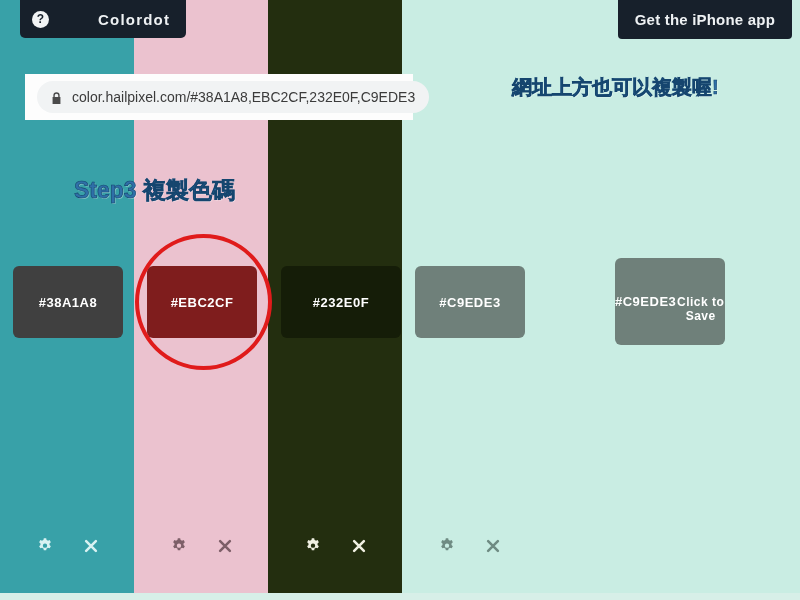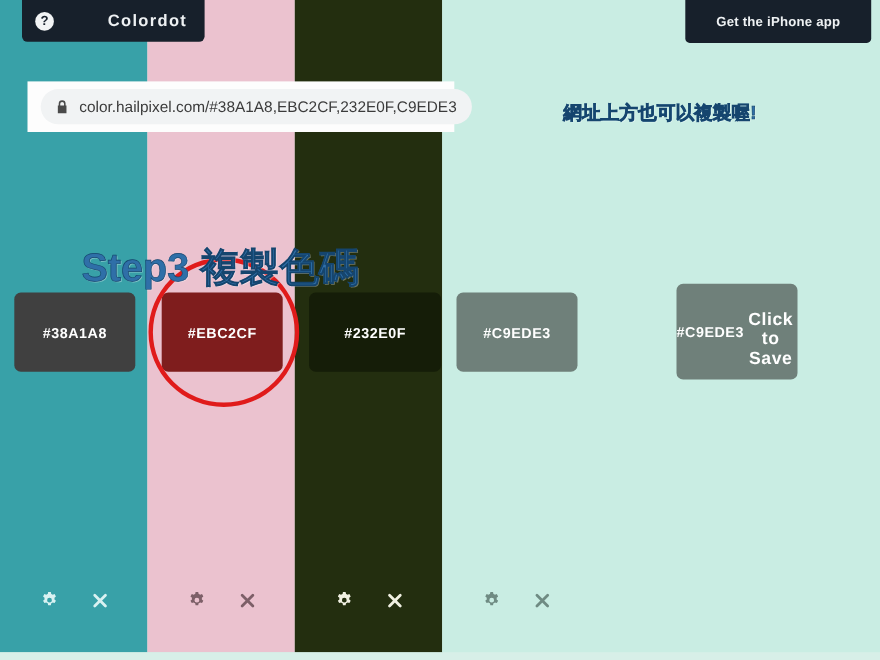--- a/index.html
+++ b/index.html
@@ -39,21 +39,21 @@
     border-radius: 6px;
     display: flex;
     align-items: center;
     justify-content: center;
     color: #ffffff;
     font-weight: bold;
     letter-spacing: 0.5px;
     text-align: center;
   }
   .swatch .hex { font-size: 13px; }
-  .swatch .sub { font-size: 16px; margin-top: 14px; }
+  .swatch .sub { font-size: 12px; margin-top: 14px; }
 
   .sw-1 { left: 13px;  top: 266px; width: 110px; height: 72px; background: #404040; font-size: 13px; }
   .sw-2 { left: 147px; top: 266px; width: 110px; height: 72px; background: #7f1d1d; font-size: 13px; }
   .sw-3 { left: 281px; top: 266px; width: 120px; height: 72px; background: #151d08; font-size: 13px; }
   .sw-4 { left: 415px; top: 266px; width: 110px; height: 72px; background: #6f807a; font-size: 13px; }
   .sw-5 { left: 615px; top: 258px; width: 110px; height: 87px; background: #6f807a; }
 
   
   .iconrow {
     position: absolute;
@@ -99,27 +99,27 @@
     font-weight: bold;
     letter-spacing: 1.2px;
     margin-left: 40px;
   }
 
   .app-btn {
     position: absolute;
     right: 8px;
     top: 0;
     height: 39px;
-    padding: 0 28px;
+    padding: 0 17px;
     background: #17202b;
     border-radius: 0 0 4px 4px;
     display: flex;
     align-items: center;
     color: #eef1f3;
-    font-size: 12px;
+    font-size: 15px;
     font-weight: bold;
     letter-spacing: 0.2px;
   }
 
   
   .urlbar-wrap {
     position: absolute;
     left: 25px;
     top: 74px;
     width: 388px;
@@ -149,22 +149,22 @@
 
   
   .anno {
     position: absolute;
     color: #2f6fa8;
     font-weight: bold;
     white-space: nowrap;
     -webkit-text-stroke: 0.6px #15456e;
     text-shadow: 1px 1px 0 rgba(255,255,255,0.35);
   }
-  .anno-url   { left: 512px; top: 91px;  font-size: 17px; }
-  .anno-step  { left: 74px;  top: 175px; font-size: 36px; margin-top: 44px; }
+  .anno-url   { left: 512px; top: 74px;  font-size: 20px; }
+  .anno-step  { left: 74px;  top: 175px; font-size: 23px; }
 
   
   .red-circle {
     position: absolute;
     left: 135px;
     top: 234px;
     width: 137px;
     height: 136px;
     border: 4px solid #e01b1b;
     border-radius: 50%;

